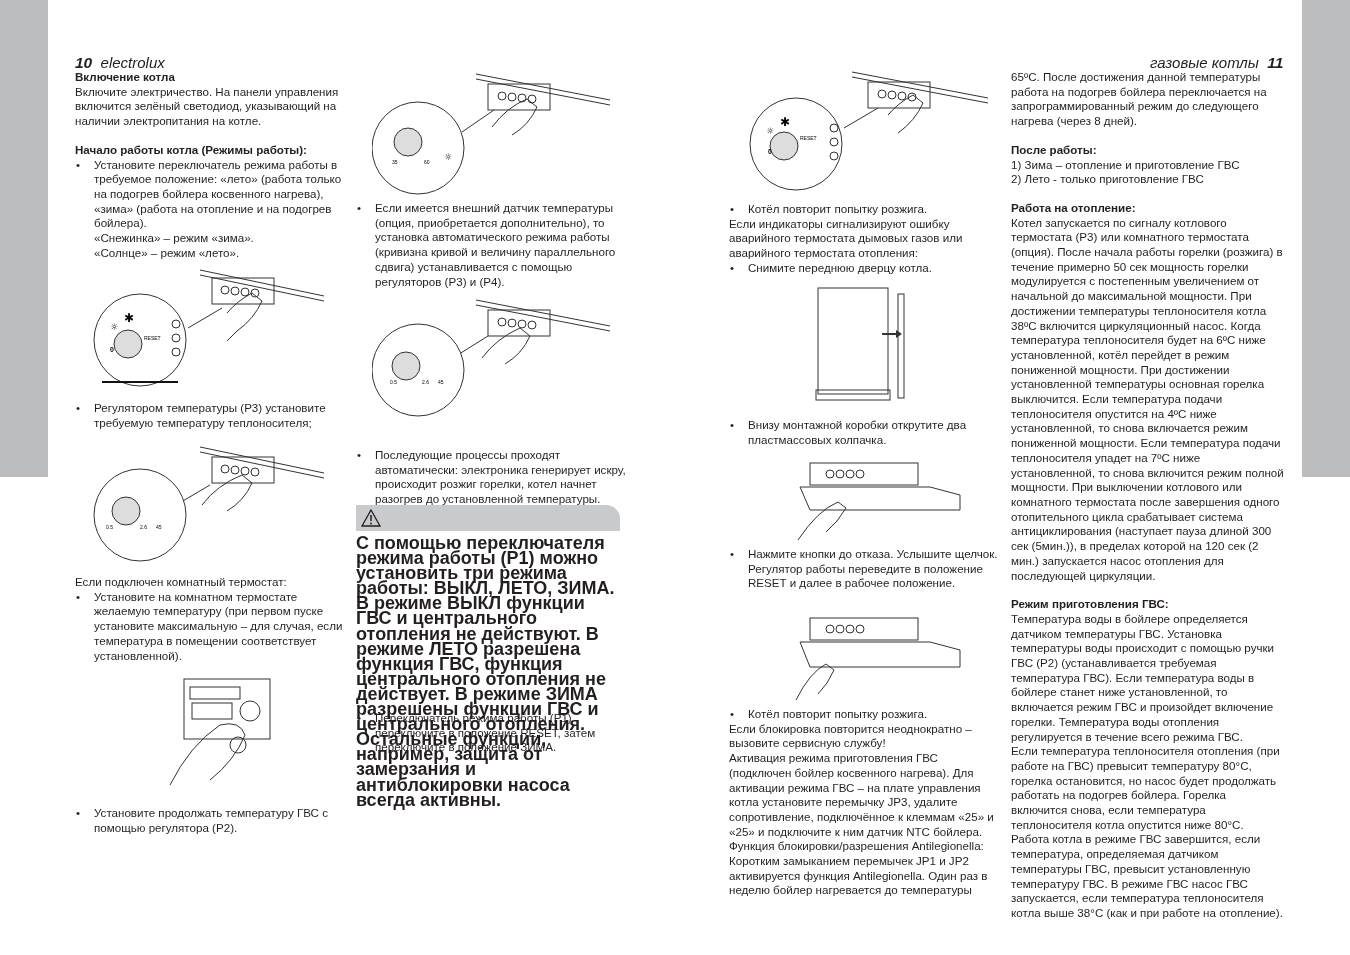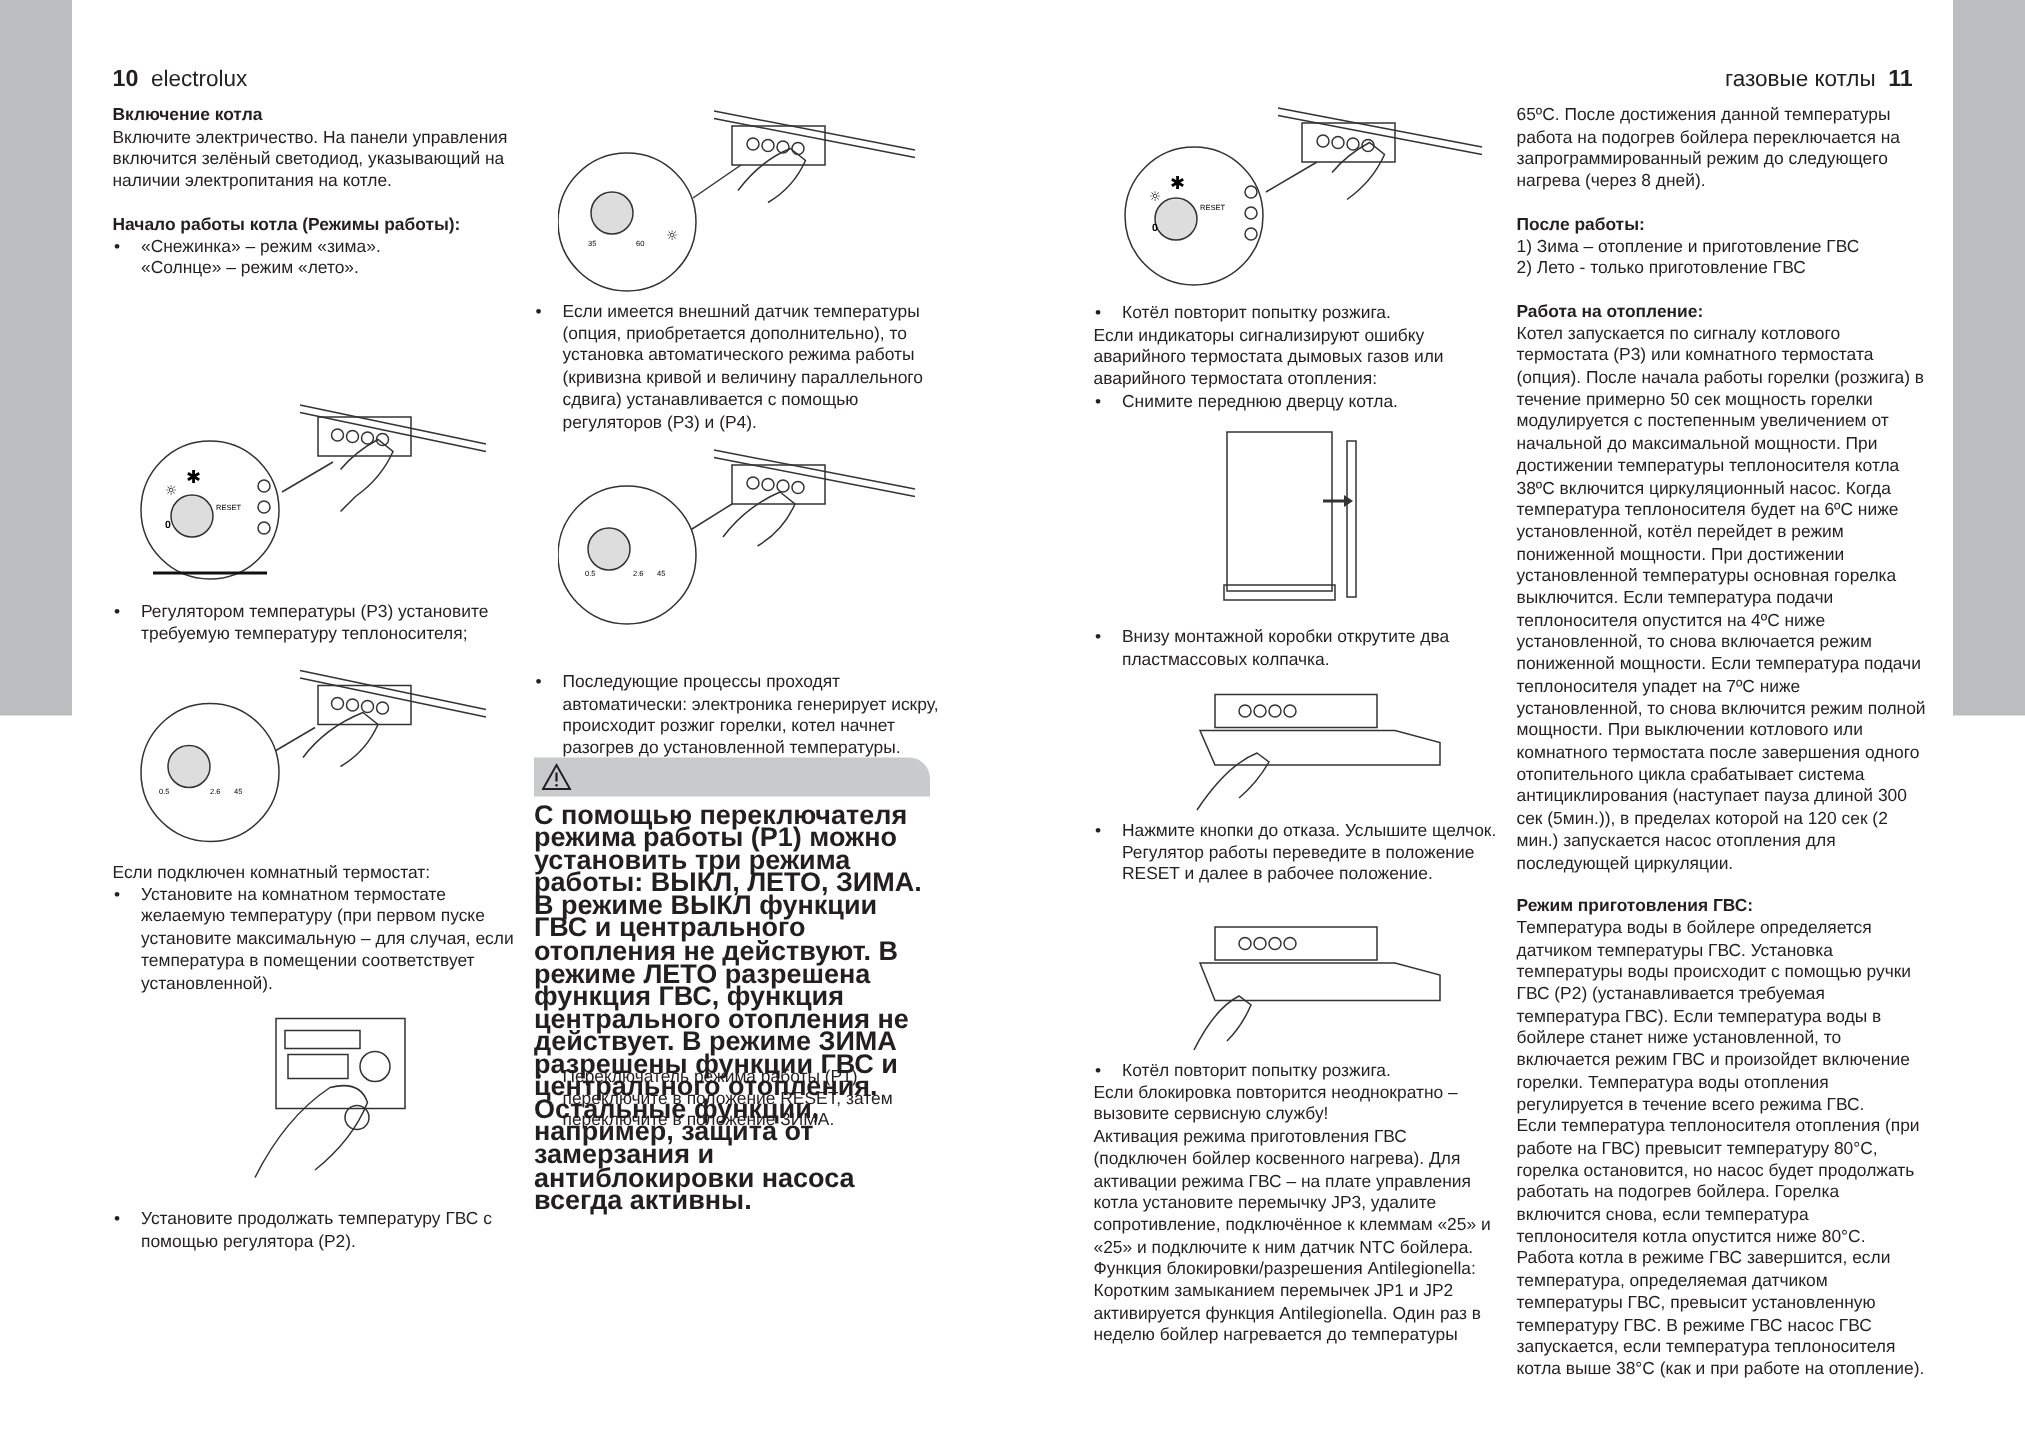--- a/index.html
+++ b/index.html
@@ -3,21 +3,21 @@
 <meta charset="utf-8">
 <style>
   * { box-sizing: border-box; margin: 0; padding: 0; }
   html, body { width: 1350px; height: 955px; background: #ffffff; overflow: hidden; }
   body { position: relative; font-family: "Liberation Sans", sans-serif; color: #231f20; font-size: 11.6px; line-height: 14.7px; }
 
   .side-tab { position: absolute; top: 0; height: 477px; background: #bcbdbf; }
   .side-tab.left { left: 0; width: 48px; }
   .side-tab.right { left: 1302px; width: 48px; }
 
-  .page-header { position: absolute; top: 44px; font-size: 15px; line-height: 18px; }
+  .page-header { position: absolute; top: 54px; font-size: 15px; line-height: 18px; font-style: italic; }
   .page-header .num { font-weight: bold; font-size: 15.5px; }
   .page-header.left { left: 75px; }
   .page-header.right { left: 1150px; }
 
   .col { position: absolute; width: 268px; }
   .col p { margin: 0; }
   .h { font-weight: bold; }
   .bullet { position: relative; padding-left: 19px; }
   .bullet::before { content: "•"; position: absolute; left: 1px; top: 0; }
   .gap { height: 14px; }
@@ -43,20 +43,21 @@
   <span>газовые котлы</span>&nbsp;
   <span class="num">11</span>
 </div>
 
 <div class="col" style="left:75px; top:70px;">
   <p class="h">Включение котла</p>
   <p>Включите электричество. На панели управления включится зелёный светодиод, указывающий на наличии электропитания на котле.</p>
   <div class="gap"></div>
   <p class="h">Начало работы котла (Режимы работы):</p>
   <div class="bullet">
+    <p>Установите переключатель режима работы в требуемое положение: «лето» (работа только на подогрев бойлера косвенного нагрева), «зима» (работа на отопление и на подогрев бойлера).</p>
     <p>«Снежинка» – режим «зима».</p>
     <p>«Солнце» – режим «лето».</p>
   </div>
 </div>
 
 <div class="fig" style="left:92px; top:268px;">
   <svg width="240" height="125" viewBox="0 0 240 125">
     <line x1="108" y1="2" x2="232" y2="28" stroke="#333" stroke-width="1"></line>
     <line x1="108" y1="7" x2="232" y2="33" stroke="#333" stroke-width="1"></line>
     <rect x="120" y="10" width="62" height="26" fill="none" stroke="#333"></rect>

